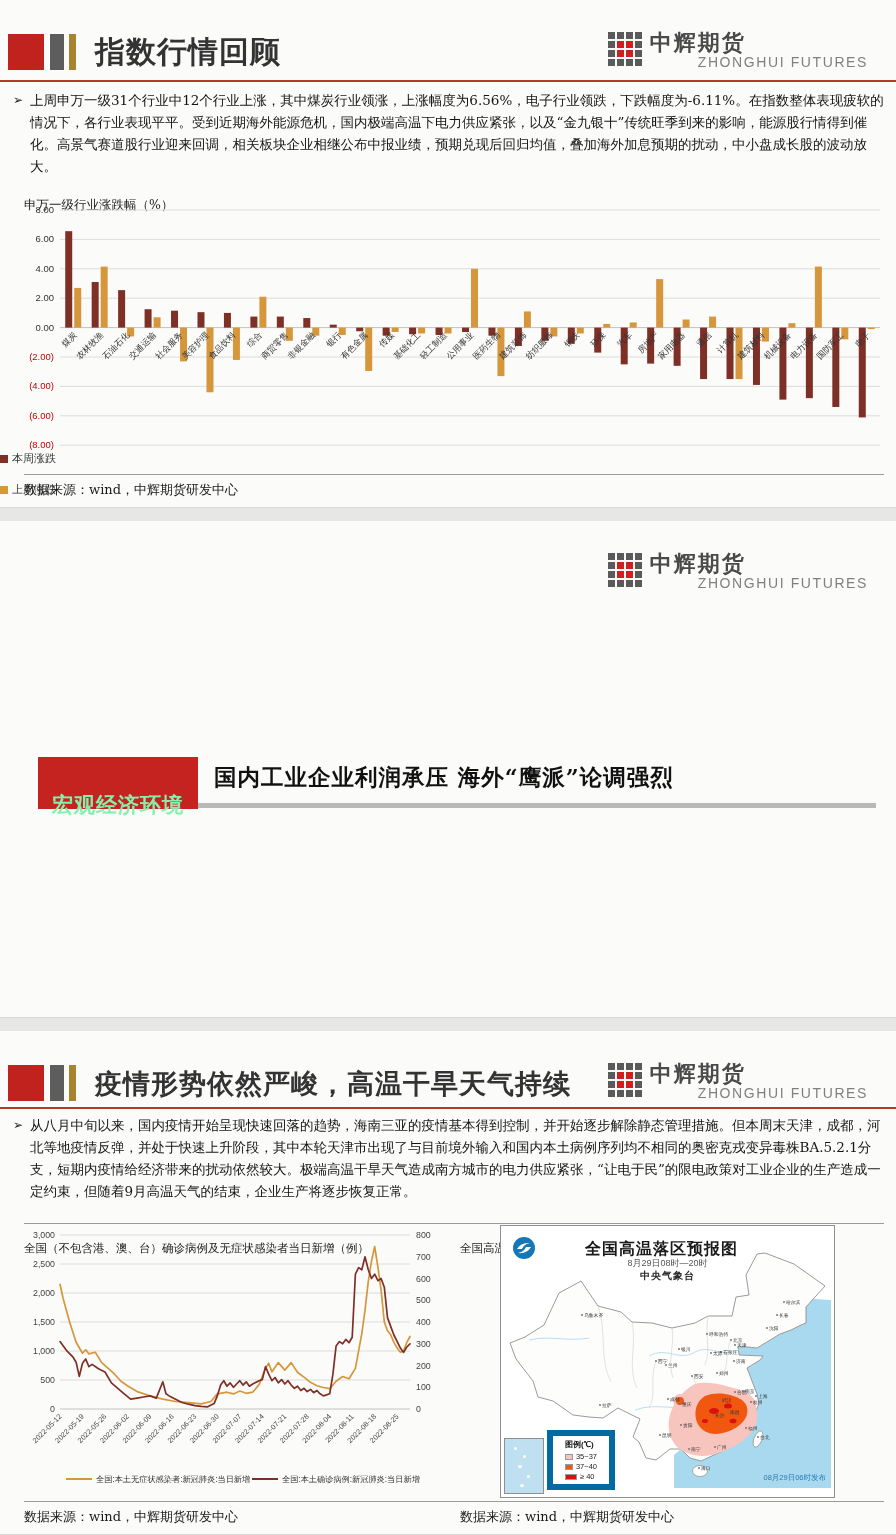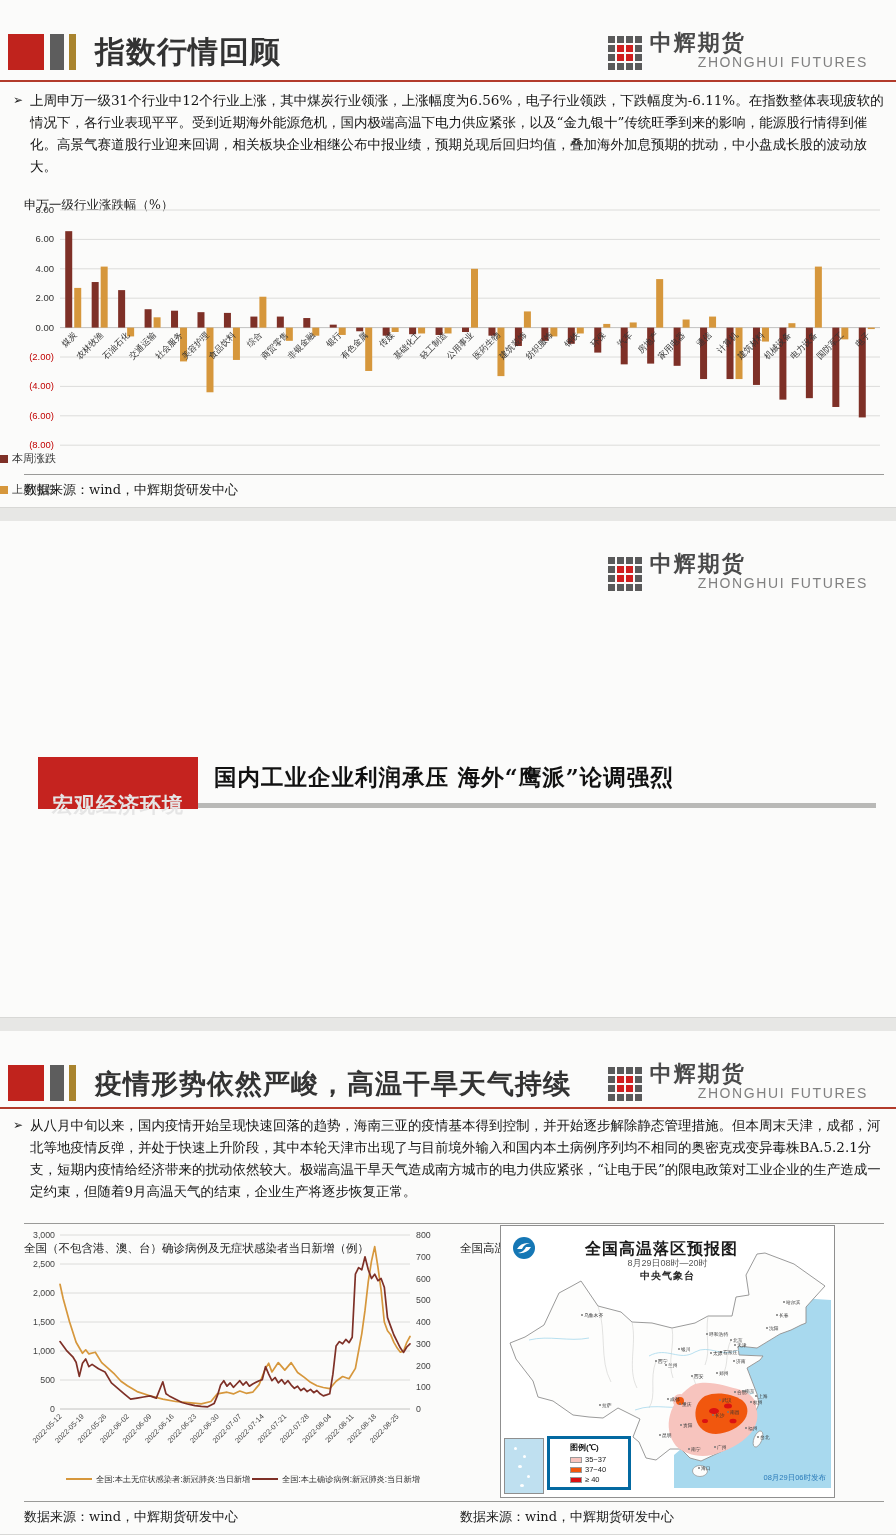--- a/index.html
+++ b/index.html
@@ -13,21 +13,21 @@
   
   .sec-header { position:absolute; top:26px; left:0; right:0; height:54px; }
   .mark-red { position:absolute; left:8px; top:8px; width:36px; height:36px; background:#c0231d; }
   .mark-gray { position:absolute; left:50px; top:8px; width:14px; height:36px; background:#5d5d5d; }
   .mark-gold { position:absolute; left:69px; top:8px; width:7px; height:36px; background:#a9842e; }
   .sec-title { position:absolute; left:95px; top:6px; font-family:"DejaVu Serif", serif; font-weight:bold; font-size:30px; color:#333; letter-spacing:1px; }
   #slide3 .sec-title { font-size:27px; top:9px; }
   .red-rule { position:absolute; left:0; right:0; top:80px; height:2px; background:#b23b2b; }
 
   
-  .logo { position:absolute; right:28px; top:6px; display:flex; align-items:flex-end; }
+  .logo { position:absolute; right:28px; top:6px; display:flex; align-items:flex-start; }
   .logo-grid { display:grid; grid-template-columns:repeat(4,7px); grid-template-rows:repeat(4,7px); gap:2px; margin-right:8px; }
   .logo-grid i { background:#5a5a5a; }
   .logo-grid i.r { background:#d01f1f; }
   .logo-text .cn { font-size:22px; font-weight:bold; color:#4a4a4a; letter-spacing:2px; line-height:22px; }
   .logo-text .en { font-size:14px; color:#808080; letter-spacing:1.6px;margin-left:48px; }
 
   
   .para { position:absolute; left:13px; right:11px; display:flex; font-family:"DejaVu Serif", serif; font-size:13.5px; line-height:1.62; color:#141414; }
   .para .bullet { width:17px; flex:none; font-size:12px; padding-top:1px; color:#222; }
   #slide1 .para { top:90px; }
@@ -41,42 +41,42 @@
   .bar-legend .sq { width:8px; height:8px; display:inline-block; }
 
   .src-divider { position:absolute; left:24px; right:12px; height:1px; background:#9a9a98; }
   #slide1 .src-divider { top:474px; }
   .source-text { position:absolute; font-family:"DejaVu Serif", serif; font-size:13px; color:#1a1a1a; }
   #slide1 .source-text { left:24px; top:481px; }
 
   
   #slide2 .logo { top:32px; }
   .tag-box { position:absolute; left:38px; top:236px; width:160px; height:52px; background:#c5231f; z-index:2; display:flex; align-items:center; justify-content:center; }
-  .tag-box span { color:#e5e5e5; font-family:"DejaVu Serif", serif; font-weight:bold; font-size:21px; letter-spacing:1px;margin-top:44px; }
+  .tag-box span { color:#86efac; font-family:"DejaVu Serif", serif; font-weight:bold; font-size:21px; letter-spacing:1px;margin-top:44px; }
   .headline { position:absolute; left:214px; top:241px; font-family:"DejaVu Serif", serif; font-weight:bold; font-size:22.5px; color:#111; z-index:2; letter-spacing:1px; }
   .gray-bar { position:absolute; left:118px; right:20px; top:282px; height:5px; background:#b9b9b7; z-index:1; }
 
   
   .col-caption { position:absolute; top:174px; font-family:"DejaVu Serif", serif; font-size:11.5px; color:#222;margin-top:36px; }
   #left-caption { left:24px; }
   #right-caption { left:460px; }
   .titles-divider { position:absolute; left:24px; right:12px; top:192px; height:1px; background:#9a9a98; }
   #line-svg { position:absolute; left:14px; top:196px; }
   #slide3 .src-divider { top:470px; }
   #src-left { left:24px; top:477px; }
   #src-right { left:460px; top:477px; }
 
   
   .map-panel { position:absolute; left:500px; top:194px; width:335px; height:273px; background:#fff; border:1px solid #8f8f8f; }
   #map-svg { position:absolute; left:0; top:0; }
   .map-title { position:absolute; left:40px; right:52px; top:13px; text-align:center; font-weight:bold; font-size:16px; color:#1a1a1a; letter-spacing:1px; }
   .map-sub { position:absolute; left:40px; right:40px; top:31px; text-align:center; font-size:9px; color:#555; }
   .map-agency { position:absolute; left:40px; right:40px; top:43px; text-align:center; font-size:10px; font-weight:bold; color:#2a2a2a; letter-spacing:1px; }
   .cma-logo { position:absolute; left:11px; top:10px; width:24px; height:24px; }
-  .map-legend { position:absolute; left:46px; bottom:7px; width:84px; background:#fff; border:3px solid #0369a1; padding:3px 20px 2px; z-index:3; }
+  .map-legend { position:absolute; left:46px; bottom:7px; width:68px; background:#fff; border:6px solid #0369a1; padding:3px 12px 2px; z-index:3; }
   .map-legend .lt { font-size:8px; font-weight:bold; color:#111; margin-bottom:2px; }
   .map-legend .row { display:flex; align-items:center; gap:3px; margin-bottom:1px; }
   .map-legend .chip { width:12px; height:6px; display:inline-block; border:0.5px solid #999; }
   .map-legend .lbl { font-size:7.5px; color:#222; }
   .map-inset { position:absolute; left:3px; bottom:3px; width:40px; height:56px; background:#bfe0f0; border:1px solid #8f8f8f; z-index:2; }
   .map-inset i { position:absolute; background:#fff; border-radius:50%; }
   .map-publish { position:absolute; right:8px; bottom:14px; font-size:7.5px; color:#2a7ab8; z-index:3; }
 </style>
 </head>
 <body>

